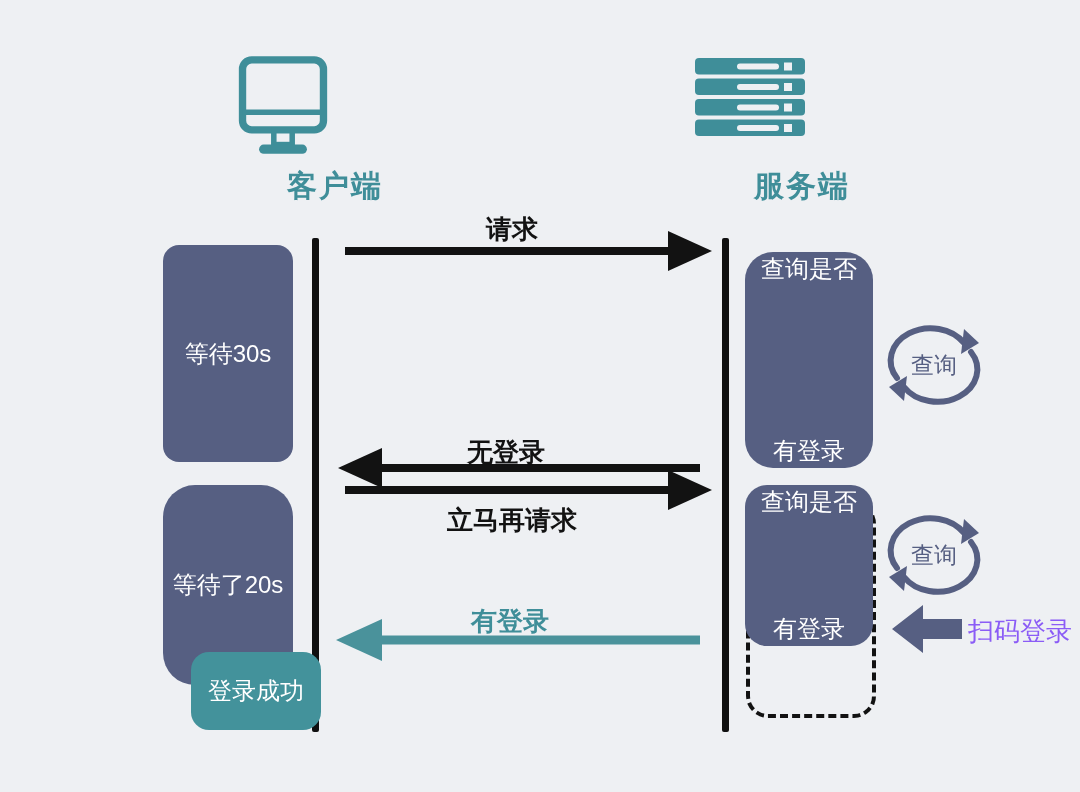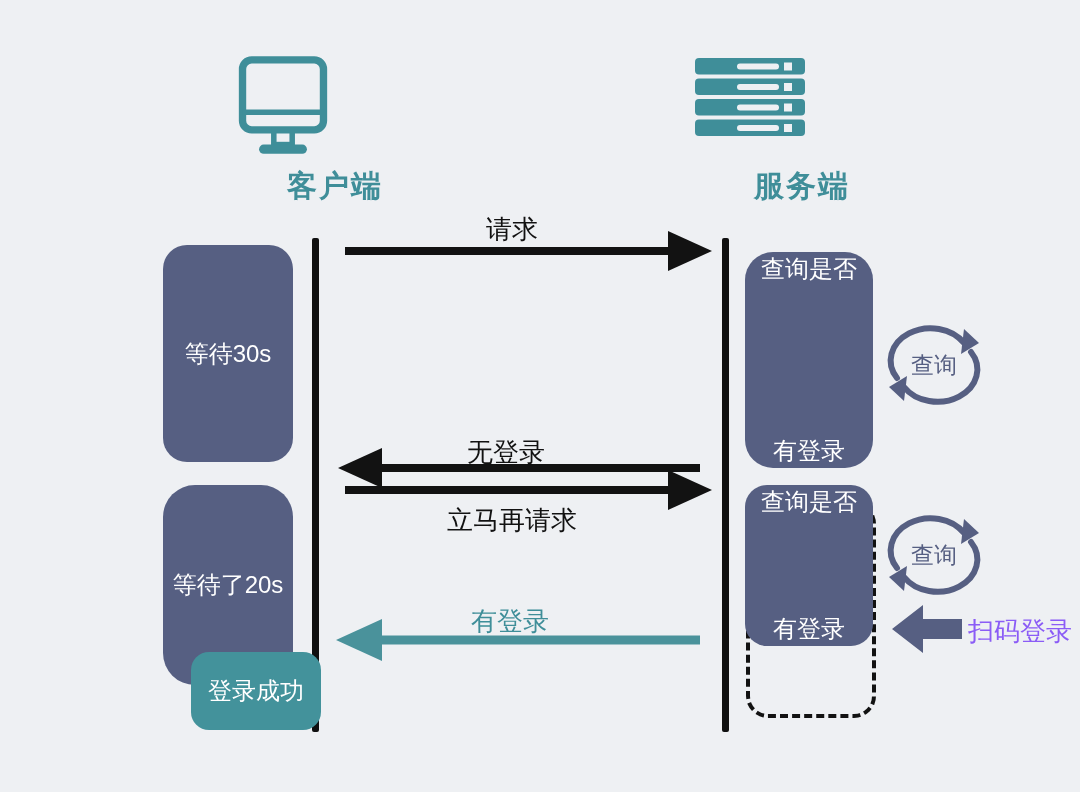--- a/index.html
+++ b/index.html
@@ -35,21 +35,21 @@
     display:flex;flex-direction:column;align-items:center;justify-content:space-between;
     color:#ffffff;font-size:24px;line-height:1.4;text-align:center;
     background:#565f82;
   }
   .dashedbox{
     position:absolute;left:746px;top:502px;width:122px;height:208px;
     border:4px dashed #121212;border-radius:22px;
   }
   .msg-label{
     position:absolute;width:240px;text-align:center;
-    font-size:26px;color:#121212;font-weight:400;
+    font-size:26px;color:#121212;font-weight:700;
   }
   .teal-text{color:#3f8e99;}
   .loop{position:absolute;width:100px;height:88px;}
   .loop .loop-label{
     position:absolute;left:0;top:0;width:100%;height:100%;
     display:flex;align-items:center;justify-content:center;
     font-size:23px;color:#565f82;font-weight:500;
   }
   .scan-label{
     position:absolute;left:968px;top:614px;
@@ -93,21 +93,21 @@
       </g>
     </svg>
   </div>
   <div class="actor-label" style="left:650px;top:166px;">服务端</div>
 
   <div class="lifeline" style="left:312px;"></div>
   <div class="lifeline" style="left:722px;"></div>
 
   <div class="dashedbox"></div>
 
-  <div class="stepbox slate" style="top:245px;height:217px;border-radius:24px;">
+  <div class="stepbox slate" style="top:245px;height:217px;border-radius:16px;">
     <span>等待30s</span>
   </div>
   <div class="stepbox slate" style="top:485px;height:200px;border-radius:32px;text-align:right;">
     <span>等待了20s</span>
   </div>
   <div class="stepbox tealbg" style="top:652px;height:78px;border-radius:18px;">
     <span>登录成功</span>
   </div>
 
   <div class="srvbox" style="top:252px;height:216px;border-radius:28px;">

